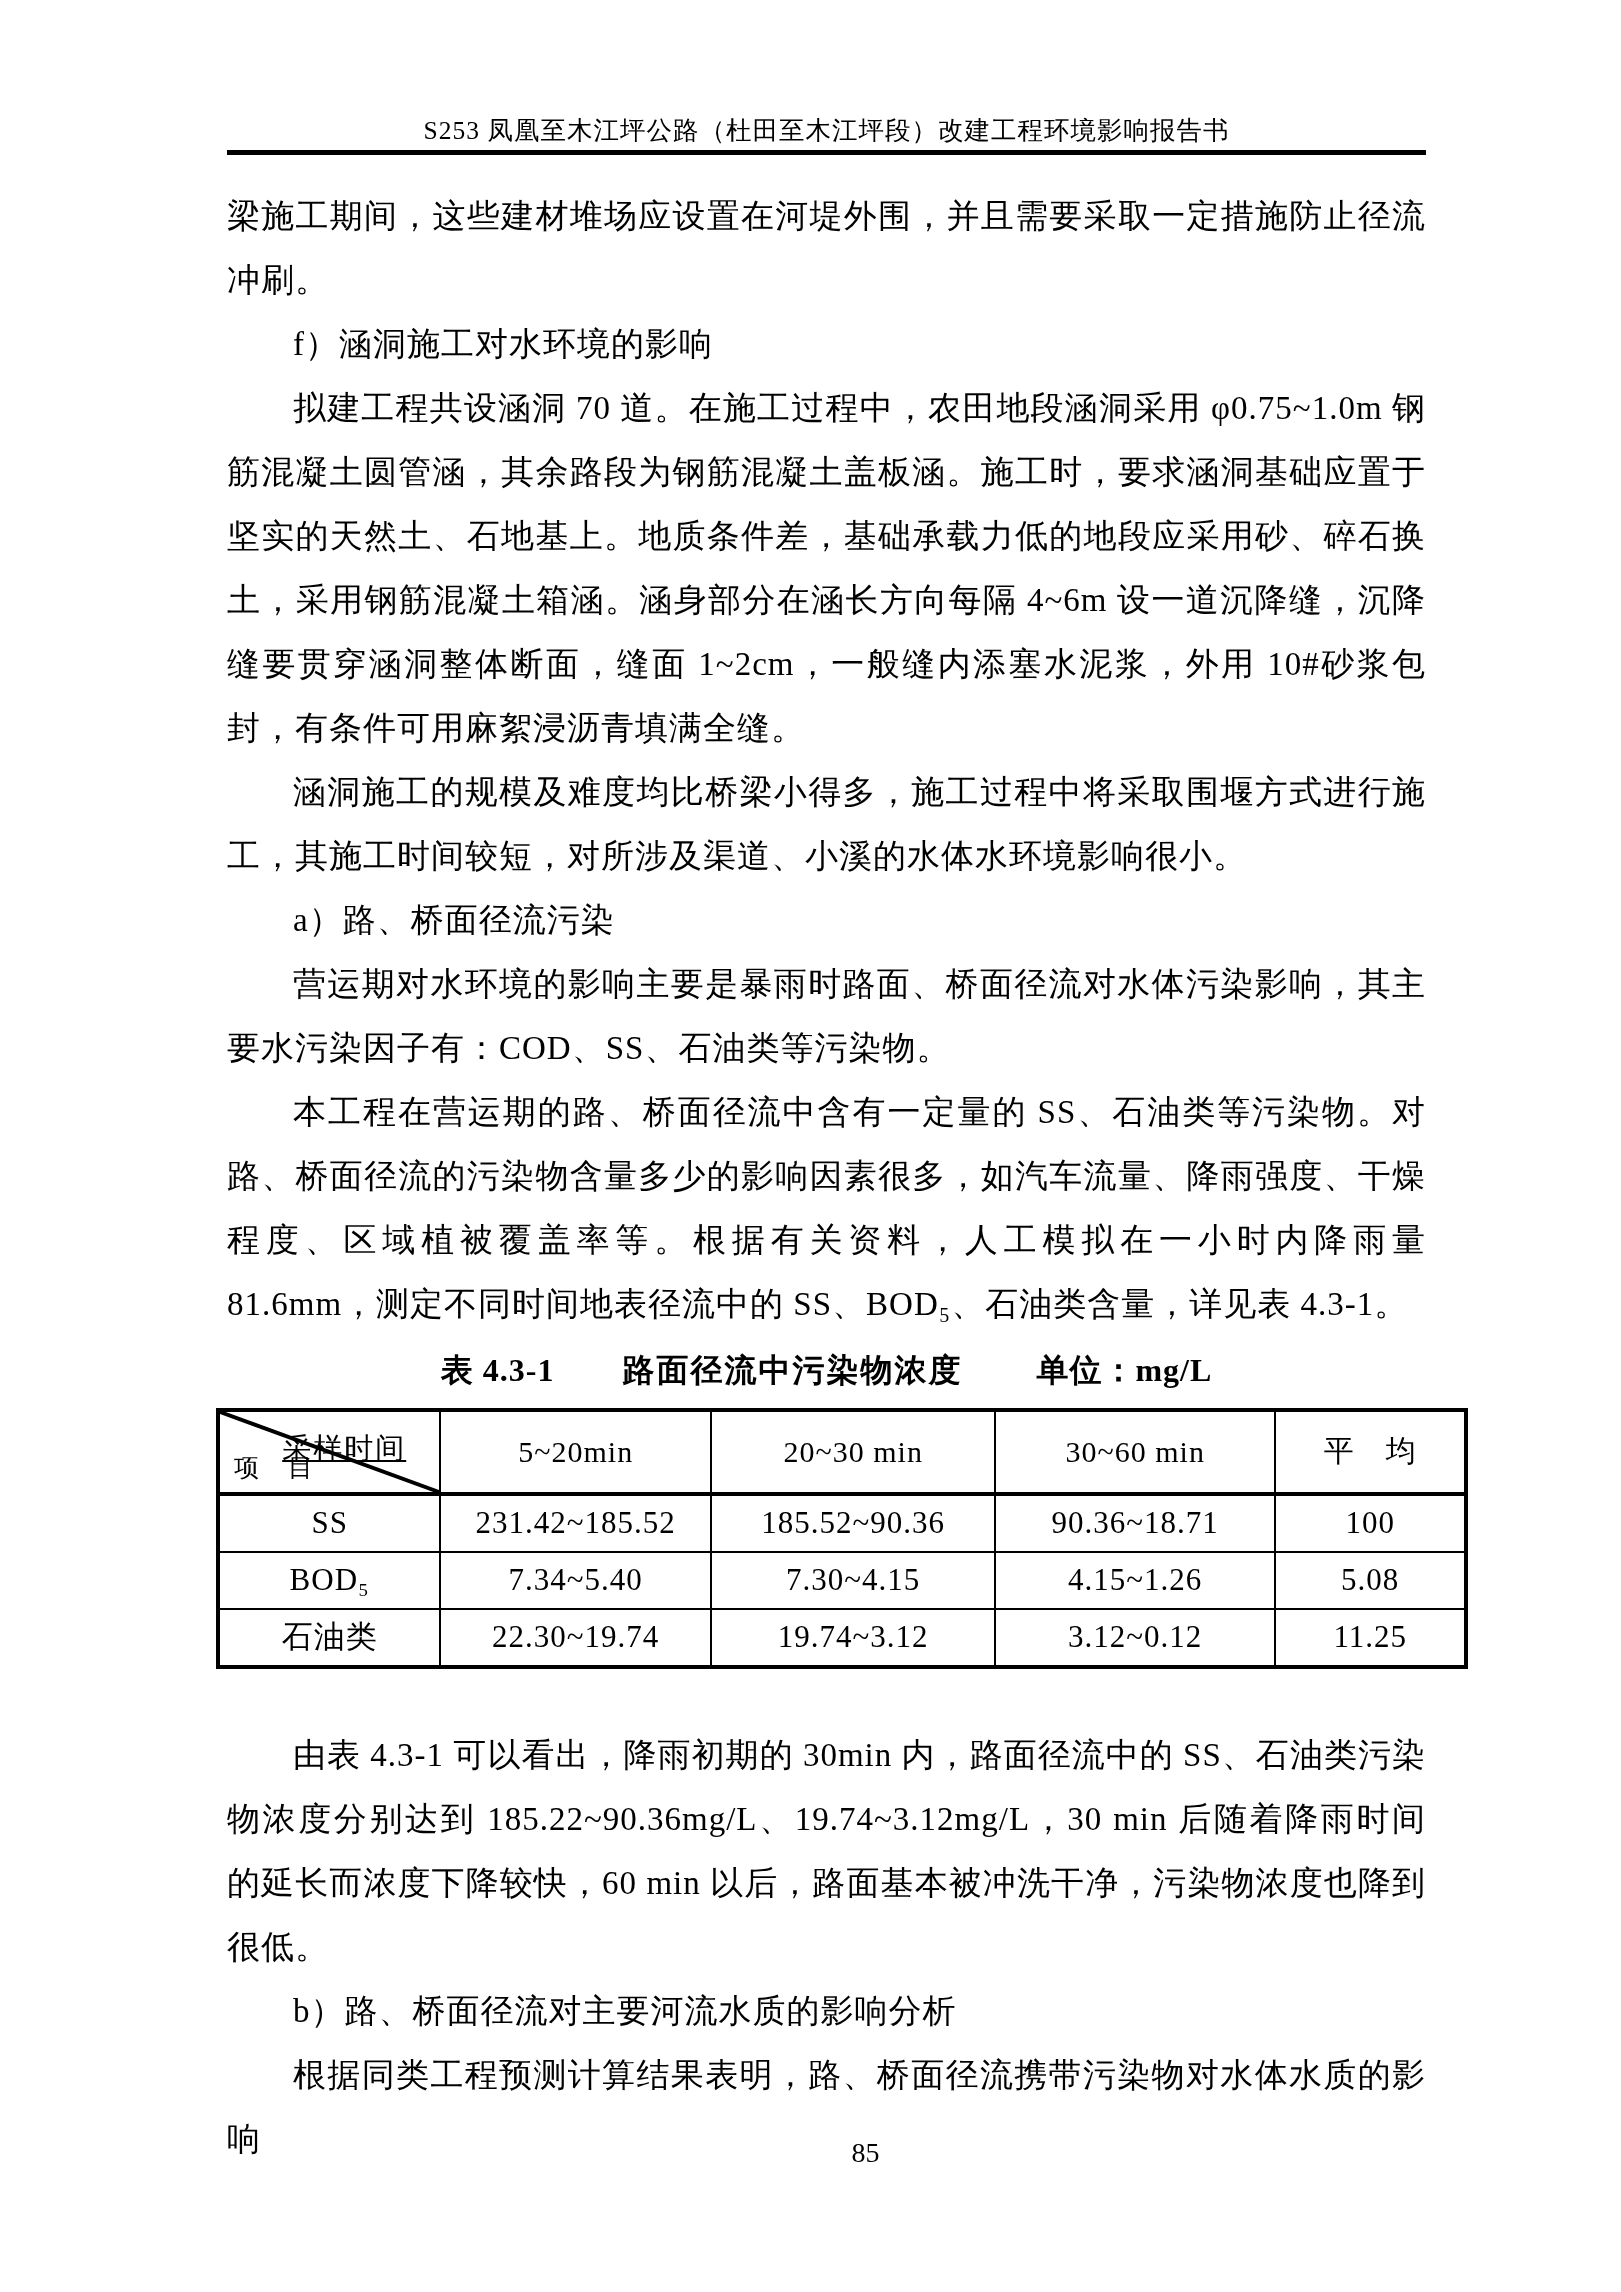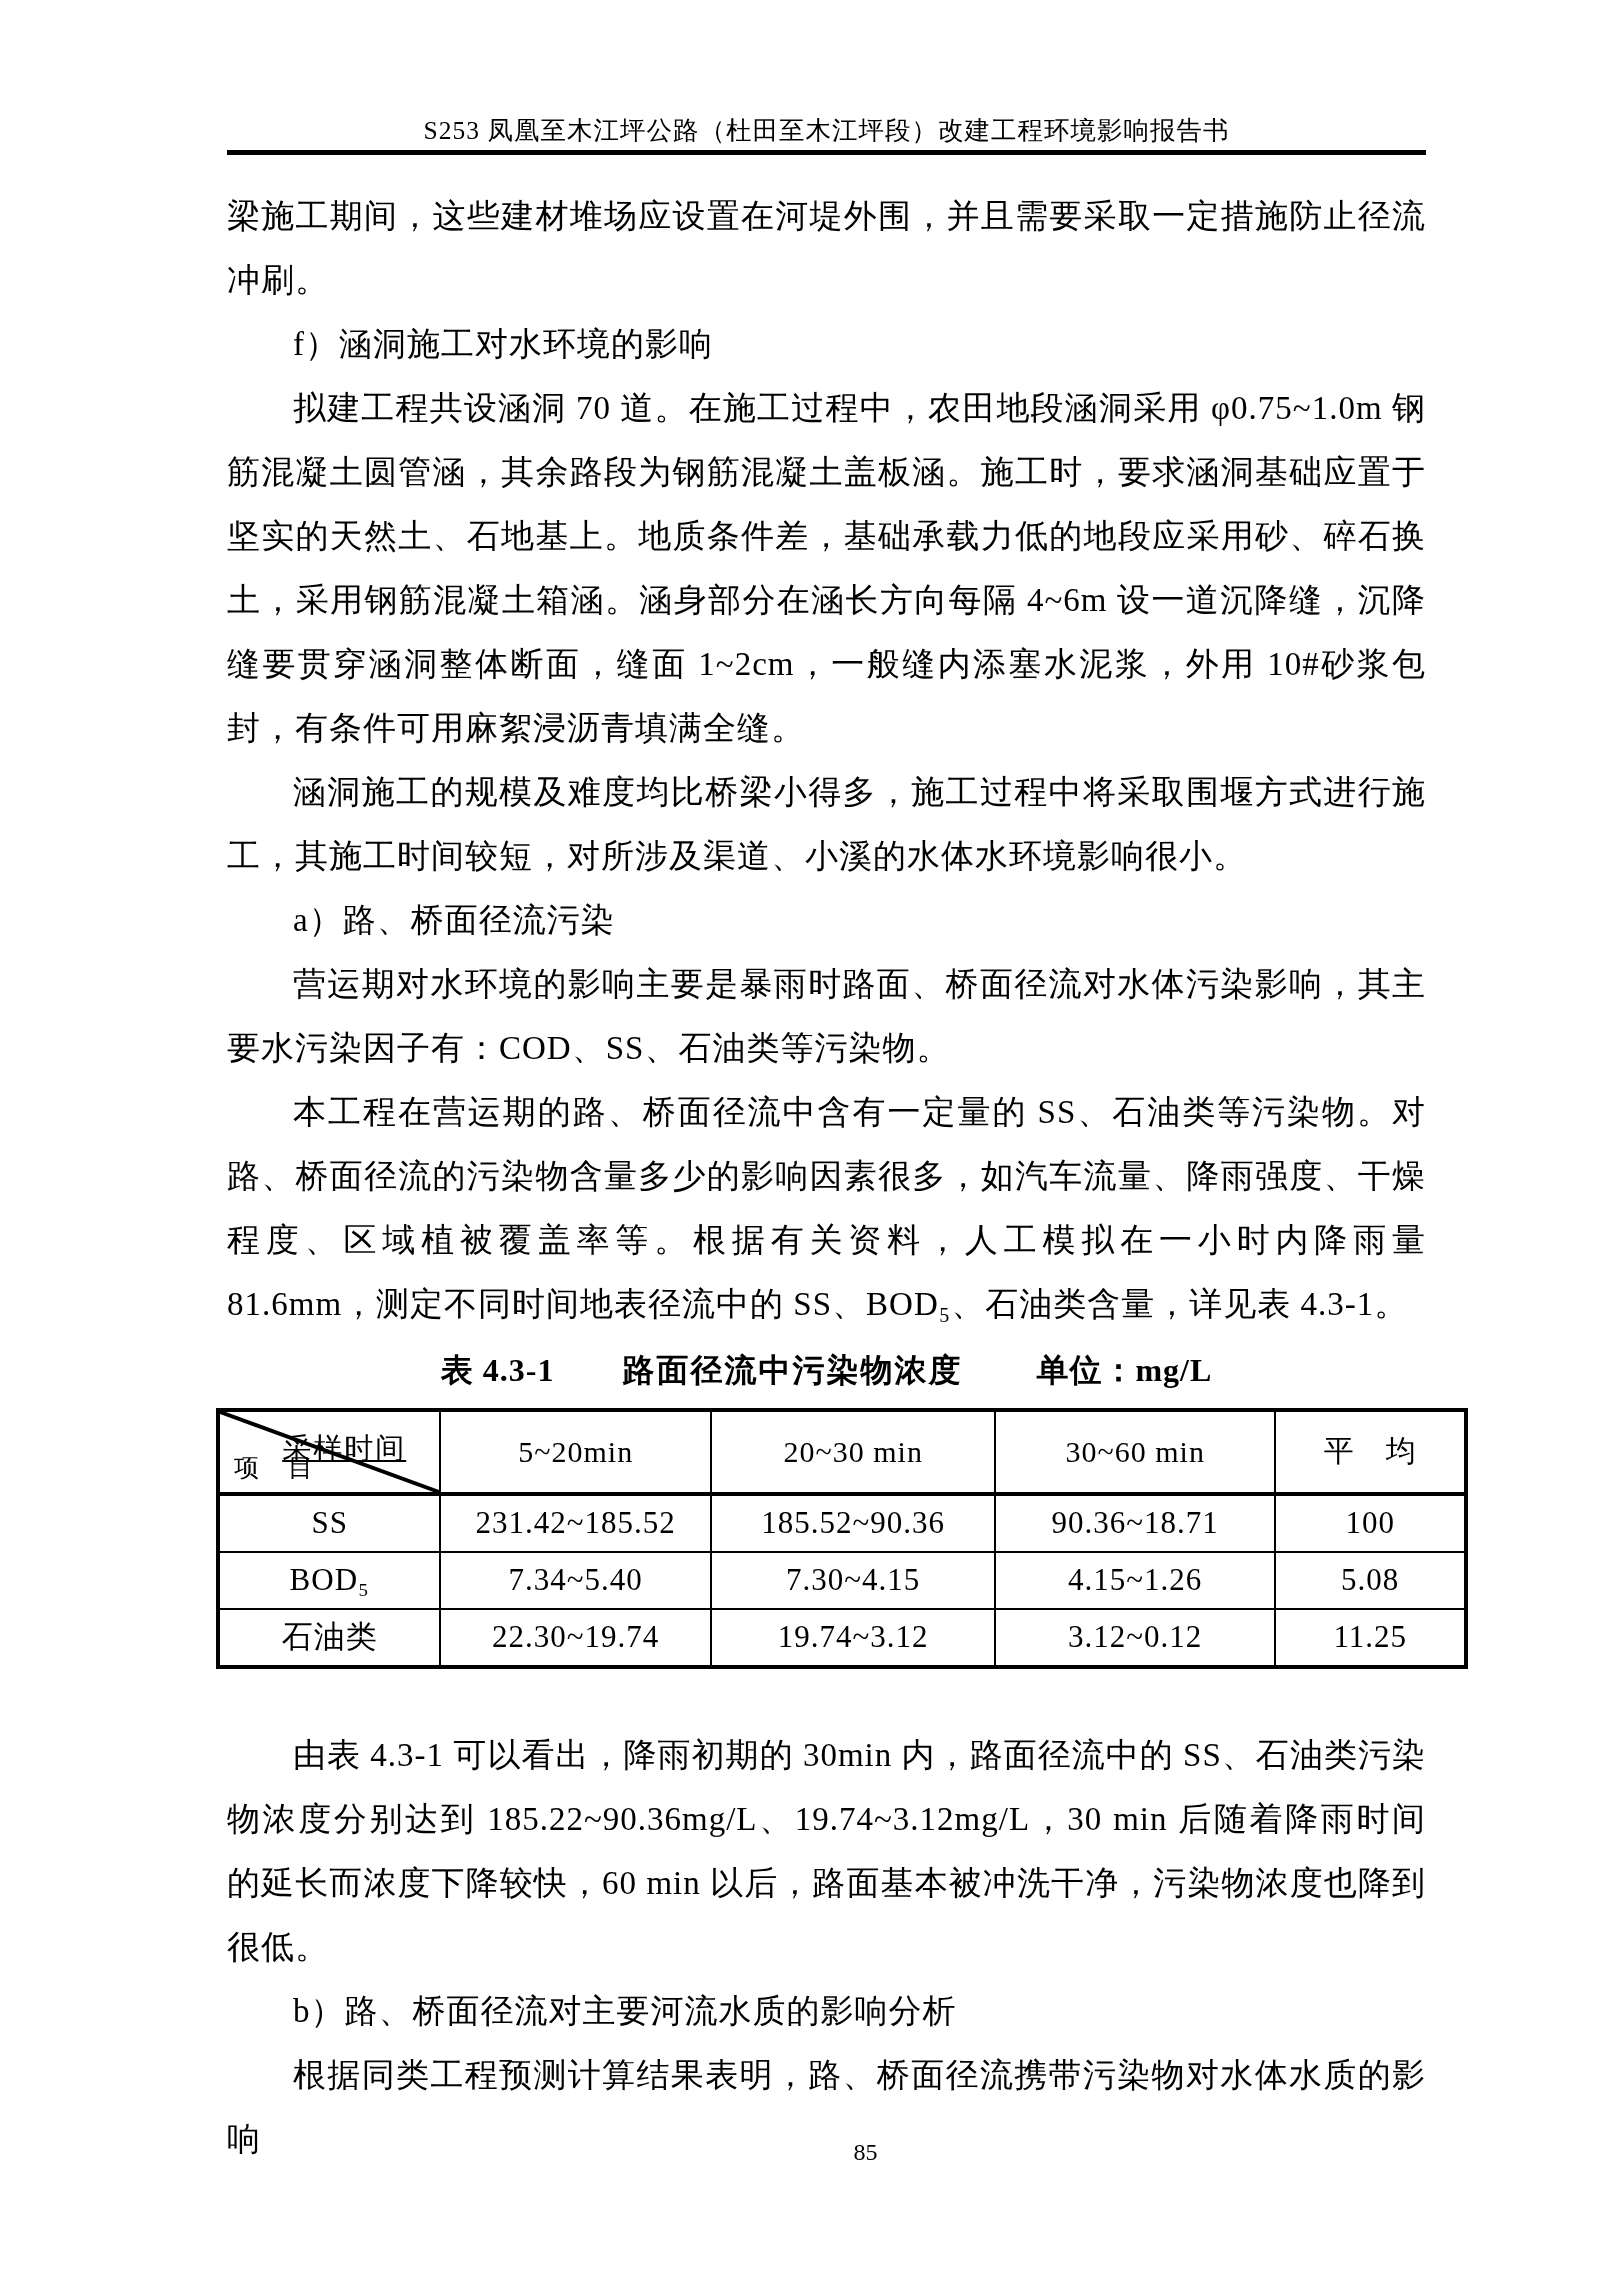--- a/index.html
+++ b/index.html
@@ -75,21 +75,21 @@
   td.corner svg { position:absolute; left:0; top:0; width:100%; height:100%; display:block; }
   .corner-top  { position:absolute; top:17px;  right:33px; font-size:29px; letter-spacing:2px;text-decoration:underline; }
   .corner-bottom { position:absolute; bottom:7.8px; left:13.7px; font-size:25px; letter-spacing:2px; }
   
   .footer {
     position:absolute;
     top:2137px;
     left:227px;
     width:1199px;
     text-align:center;
-    font-size:24px;
+    font-size:28px;
     line-height:31px;
   }
   .footer span { position:relative; left:39px; }
 </style>
 </head>
 <body>
 
 <div class="page">
   <div class="content">
 

